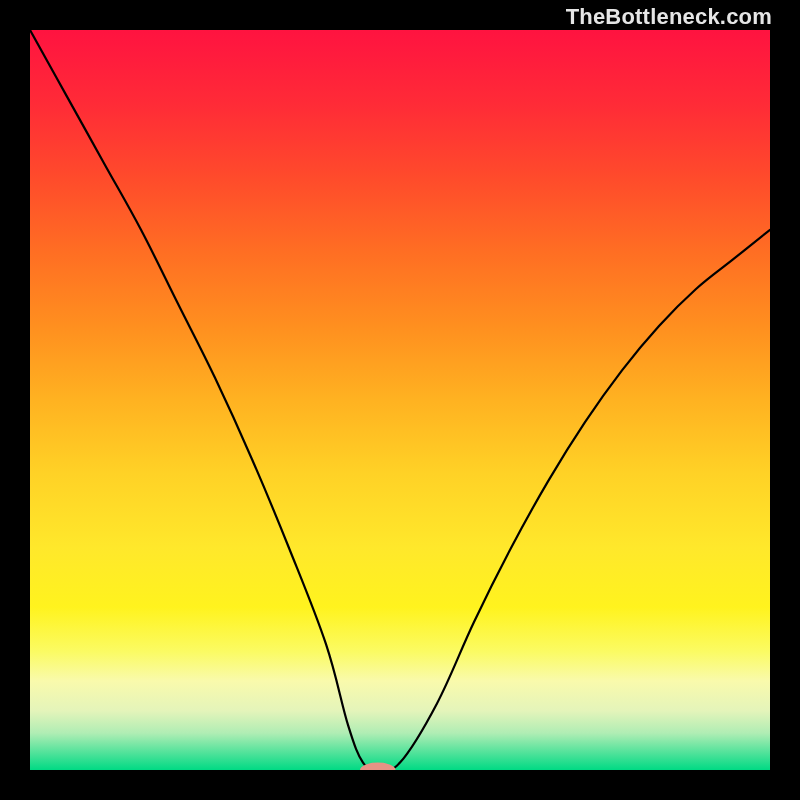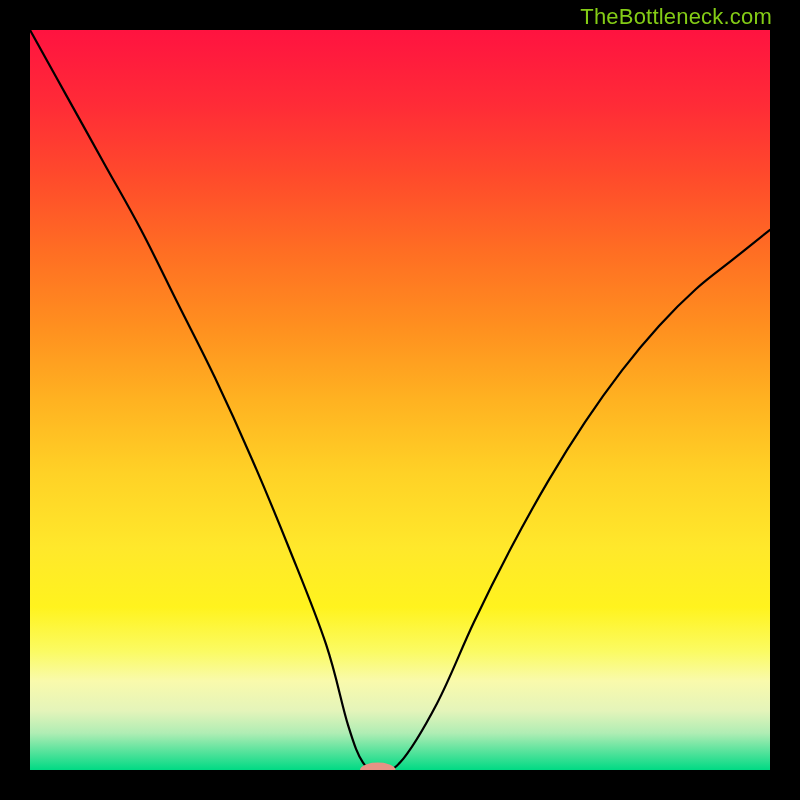--- a/index.html
+++ b/index.html
@@ -27,23 +27,23 @@
   }
   .plot-area svg {
     width: 100%;
     height: 100%;
     display: block;
   }
   .attribution {
     position: absolute;
     top: 4px;
     right: 28px;
-    color: #84cc16;
+    color: #e5e5e5;
     font-size: 22px;
-    font-weight: 400;
+    font-weight: 700;
     letter-spacing: 0.2px;
   }
   .marker {
     fill: #e69385;
   }
   .curve {
     fill: none;
     stroke: #000;
     stroke-width: 2.2;
     stroke-linecap: round;

